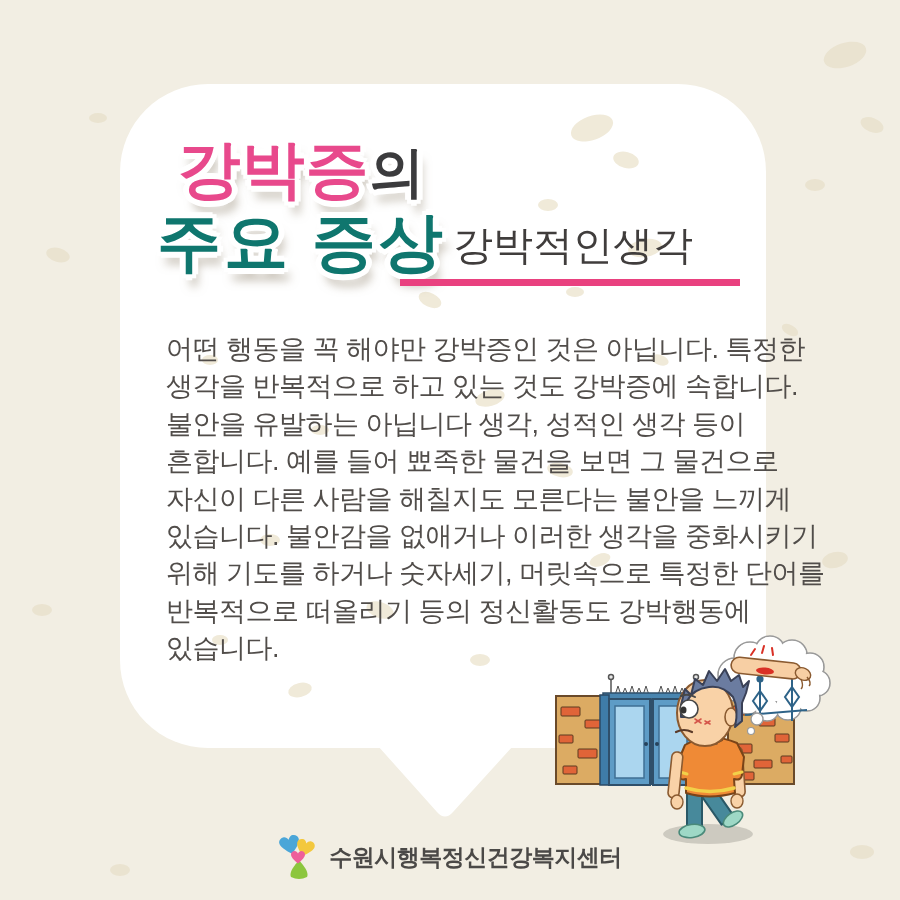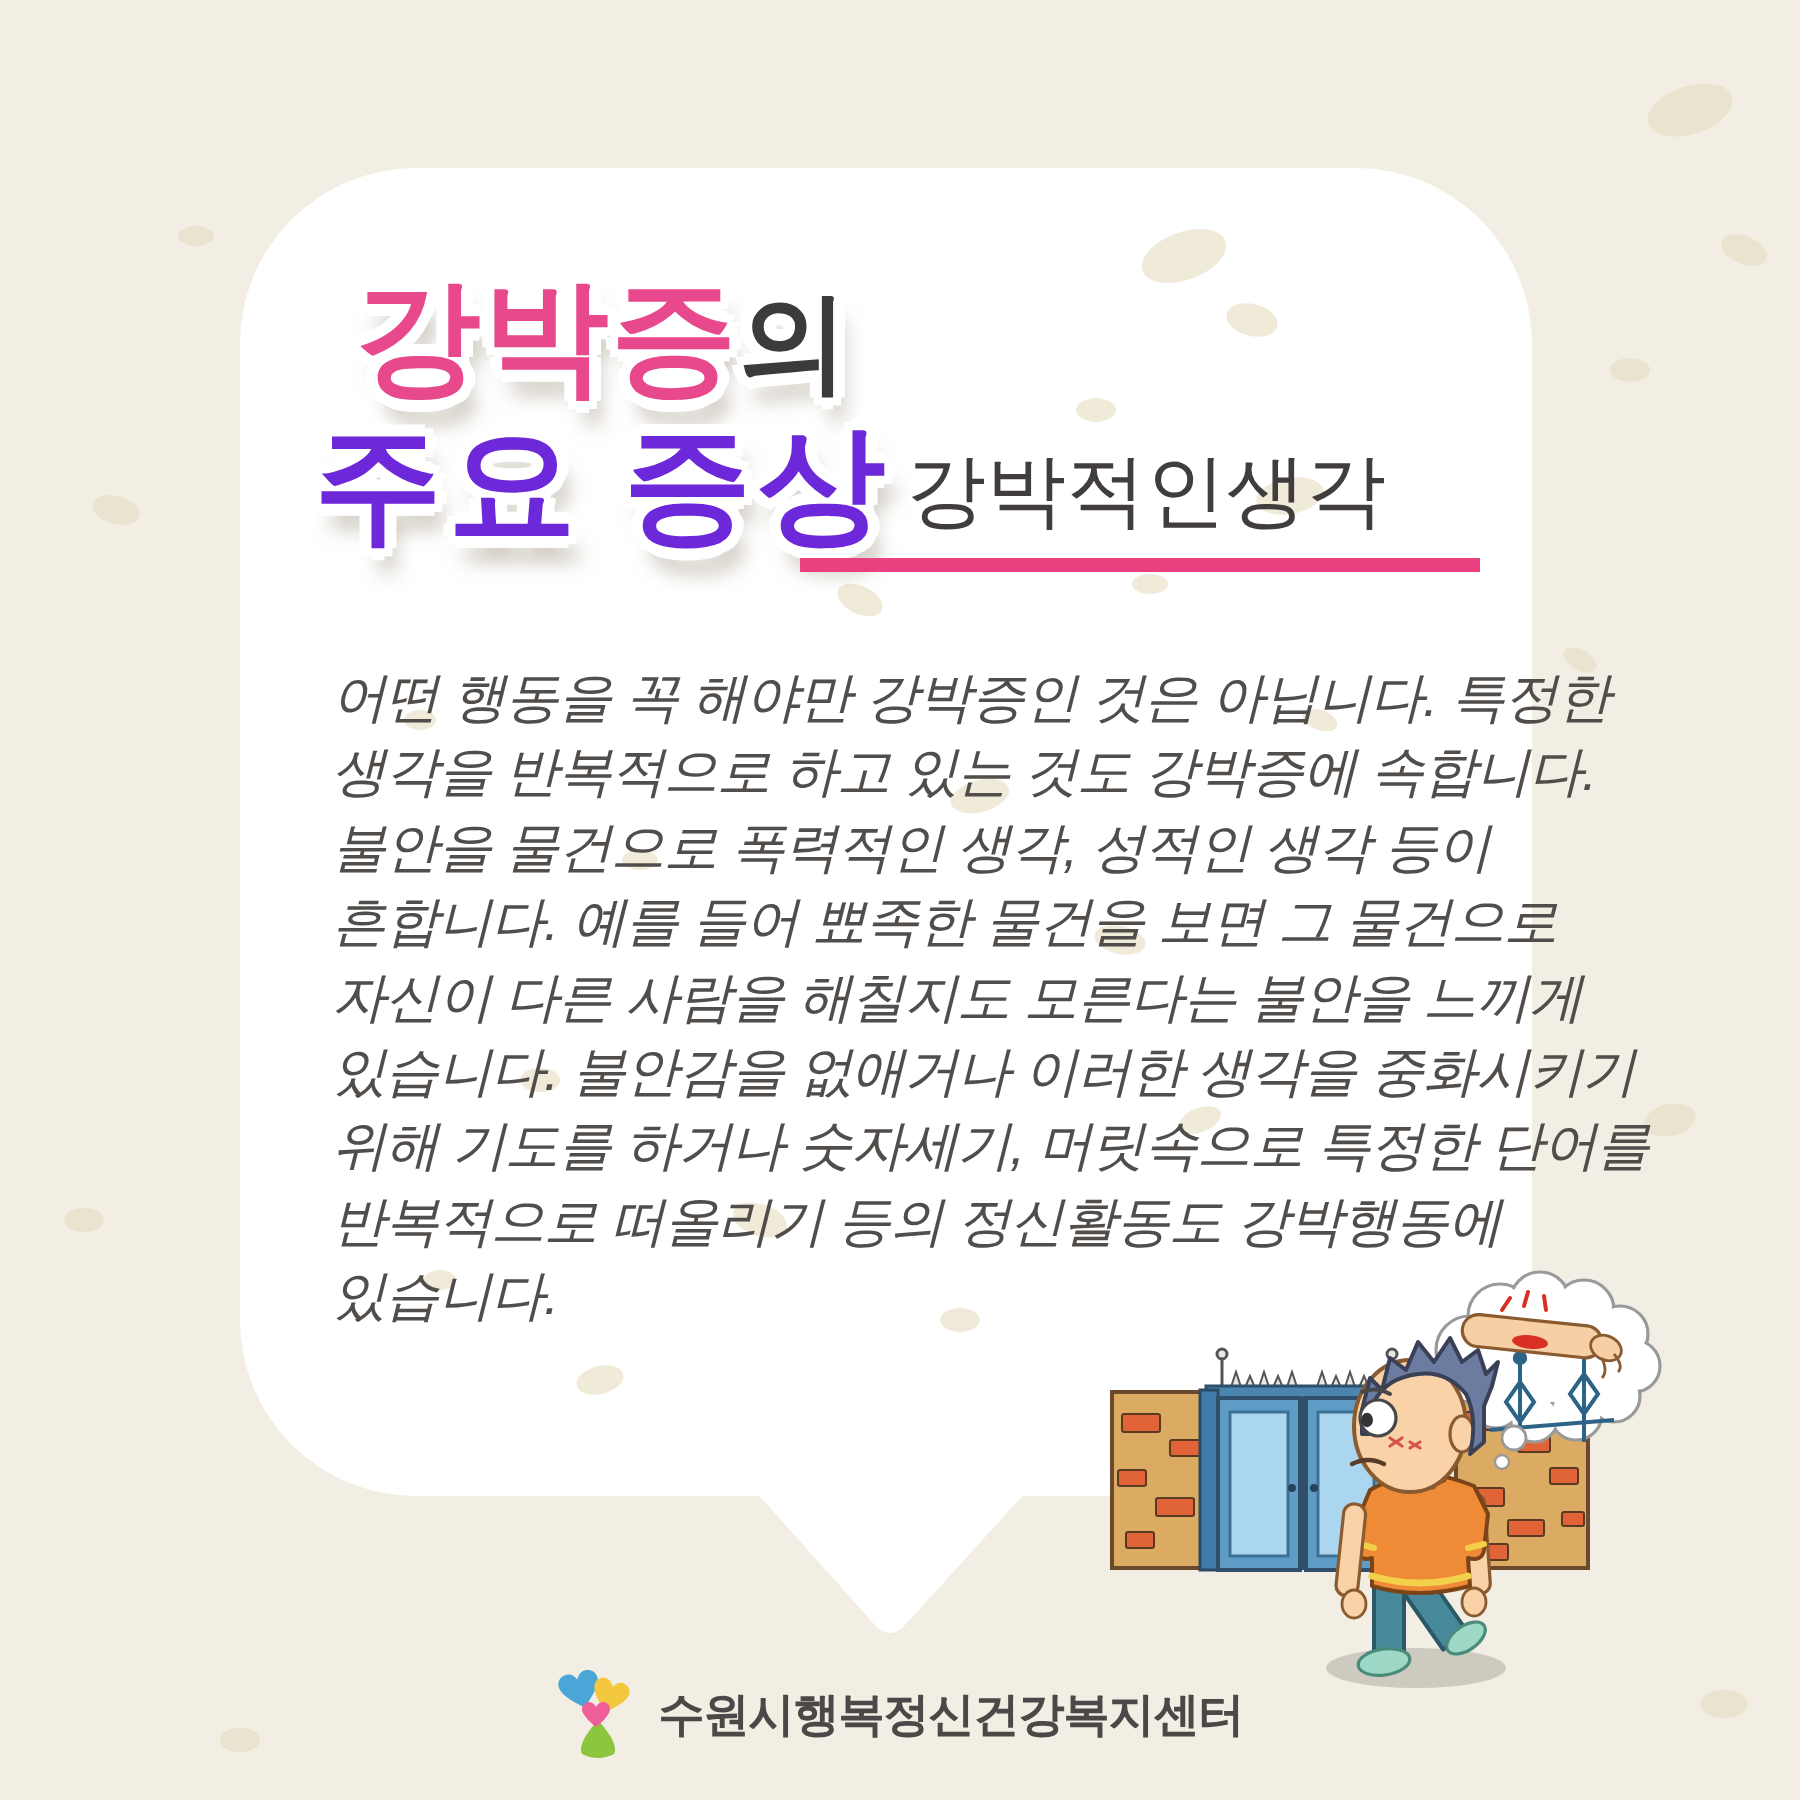--- a/index.html
+++ b/index.html
@@ -22,29 +22,29 @@
   .title-line{
     font-weight:800;letter-spacing:1px;white-space:nowrap;
     text-shadow:
       -4px -4px 0 #fff,4px -4px 0 #fff,-4px 4px 0 #fff,4px 4px 0 #fff,
       -6px 0 0 #fff,6px 0 0 #fff,0 -6px 0 #fff,0 6px 0 #fff,
       5px 12px 10px rgba(140,128,105,.55);
   }
   .title-line1{font-size:63px;}
   .title-line1 .hl{color:#e8498c;}
   .title-line1 .sfx{color:#3b3b3d;font-size:55px;}
-  .title-line2{font-size:64px;color:#6d28d9;margin-top:9px;letter-spacing:3px;}
+  .title-line2{font-size:64px;color:#0f766e;margin-top:9px;letter-spacing:3px;}
   
   .topic{position:absolute;left:400px;top:218px;width:346px;text-align:center;}
   .topic-label{font-size:40px;font-weight:400;color:#403d3c;letter-spacing:0px;white-space:nowrap;}
   .topic-underline{margin-top:6px;height:7px;width:340px;background:#e9417f;}
   
   .body-text{
     position:absolute;left:166px;top:331px;width:585px;
-    font-size:27px;line-height:37.4px;color:#514d4a;letter-spacing:-0.5px;font-style:italic;
+    font-size:27px;line-height:37.4px;color:#514d4a;letter-spacing:-0.5px;
   }
   .body-text div{white-space:nowrap;}
   
   .illus{position:absolute;left:545px;top:625px;width:310px;height:250px;}
   
   .footer{
     position:absolute;left:0;top:832px;width:900px;height:50px;
     display:flex;align-items:center;justify-content:center;gap:9px;
   }
   .footer-logo{width:42px;height:46px;flex:0 0 auto;}
@@ -103,21 +103,21 @@
   </div>
 
   <div class="topic">
     <div class="topic-label">강박적인생각</div>
     <div class="topic-underline"></div>
   </div>
 
   <div class="body-text">
       <div>어떤 행동을 꼭 해야만 강박증인 것은 아닙니다. 특정한</div>
       <div>생각을 반복적으로 하고 있는 것도 강박증에 속합니다.</div>
-      <div>불안을 물건으로 폭력적인 생각, 성적인 생각 등이</div>
+      <div>불안을 유발하는 아닙니다 생각, 성적인 생각 등이</div>
       <div>흔합니다. 예를 들어 뾰족한 물건을 보면 그 물건으로</div>
       <div>자신이 다른 사람을 해칠지도 모른다는 불안을 느끼게</div>
       <div>있습니다. 불안감을 없애거나 이러한 생각을 중화시키기</div>
       <div>위해 기도를 하거나 숫자세기, 머릿속으로 특정한 단어를</div>
       <div>반복적으로 떠올리기 등의 정신활동도 강박행동에</div>
       <div>있습니다.</div>
     </div>
 
   <svg class="illus" viewBox="0 0 310 250" aria-hidden="true">
 

